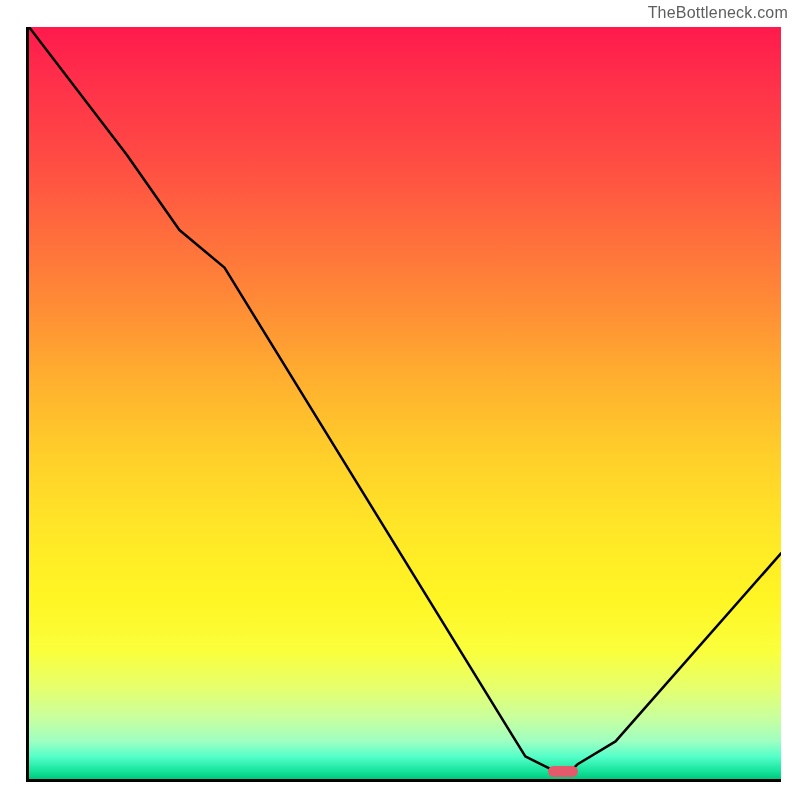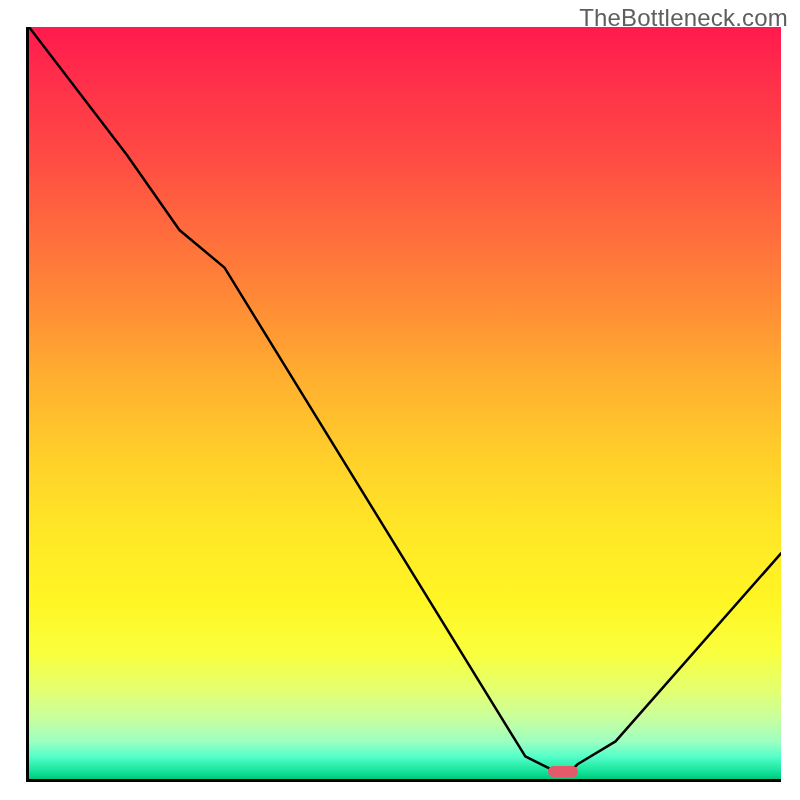--- a/index.html
+++ b/index.html
@@ -10,21 +10,21 @@
     background: #ffffff;
     font-family: Arial, Helvetica, sans-serif;
     overflow: hidden;
     position: relative;
   }
   .watermark {
     position: absolute;
     top: 4px;
     right: 12px;
     color: #5e5e5e;
-    font-size: 24px;
+    font-size: 16px;
     font-weight: 400;
     letter-spacing: 0.2px;
     z-index: 50;
   }
   .plot-frame {
     position: absolute;
     left: 26px;
     bottom: 18px;
     width: 755px;
     height: 755px;

